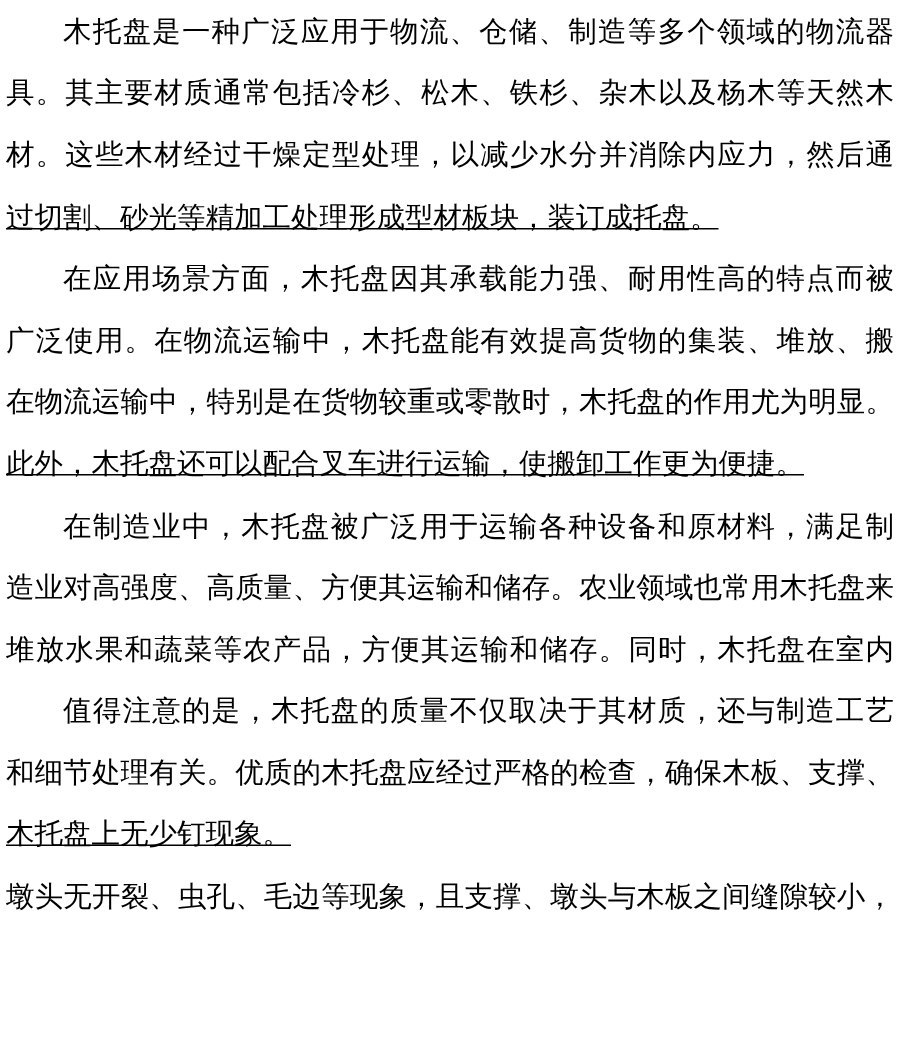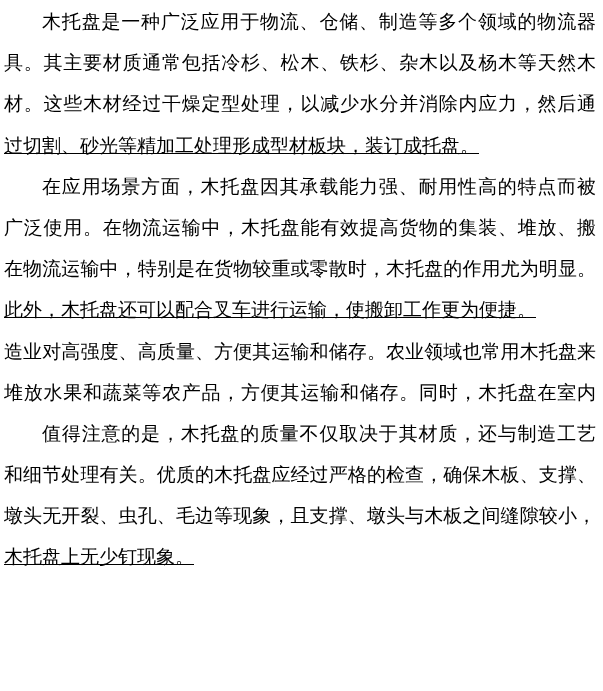--- a/index.html
+++ b/index.html
@@ -56,24 +56,25 @@
   </div>
 
   <div class="paragraph">
     <div class="line para-first">在应用场景方面，木托盘因其承载能力强、耐用性高的特点而被</div>
     <div class="line">广泛使用。在物流运输中，木托盘能有效提高货物的集装、堆放、搬</div>
     <div class="line">在物流运输中，特别是在货物较重或零散时，木托盘的作用尤为明显。</div>
     <div class="line para-last">此外，木托盘还可以配合叉车进行运输，使搬卸工作更为便捷。</div>
   </div>
 
   <div class="paragraph">
+    <div class="line para-first">在制造业中，木托盘被广泛用于运输各种设备和原材料，满足制</div>
     <div class="line">造业对高强度、高质量、方便其运输和储存。农业领域也常用木托盘来</div>
     <div class="line">堆放水果和蔬菜等农产品，方便其运输和储存。同时，木托盘在室内</div>
   </div>
 
   <div class="paragraph">
     <div class="line para-first">值得注意的是，木托盘的质量不仅取决于其材质，还与制造工艺</div>
     <div class="line">和细节处理有关。优质的木托盘应经过严格的检查，确保木板、支撑、</div>
+    <div class="line para-last">木托盘上无少钉现象。</div>
     <div class="line">墩头无开裂、虫孔、毛边等现象，且支撑、墩头与木板之间缝隙较小，</div>
-    <div class="line para-last">木托盘上无少钉现象。</div>
   </div>
 
 </div>
 
 </body></html>

